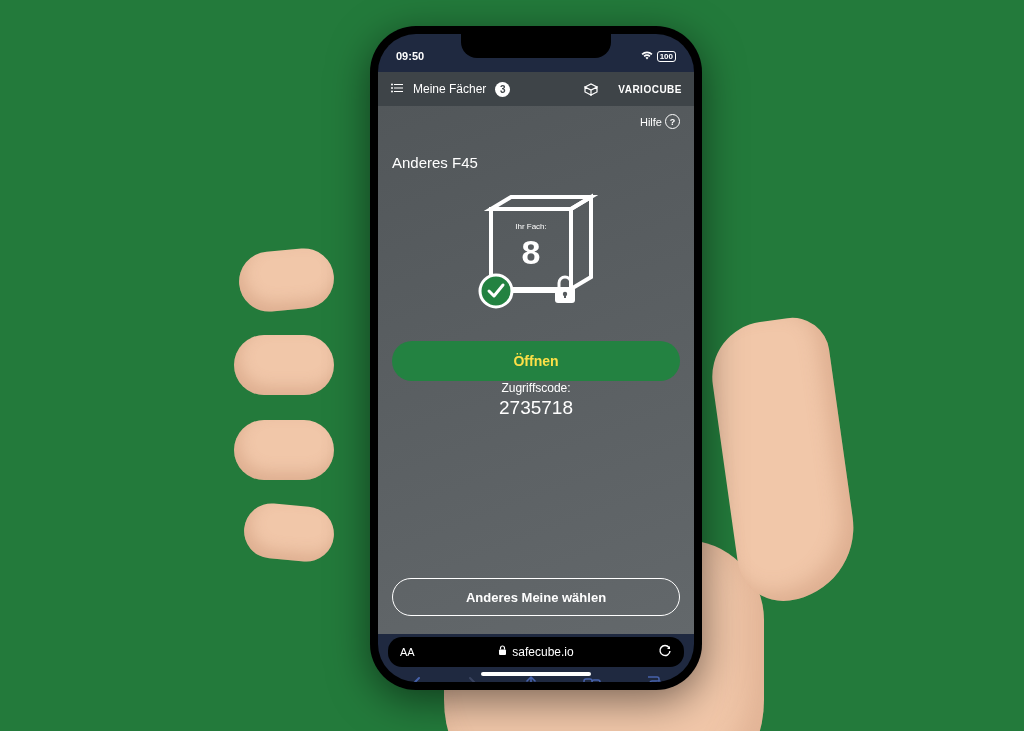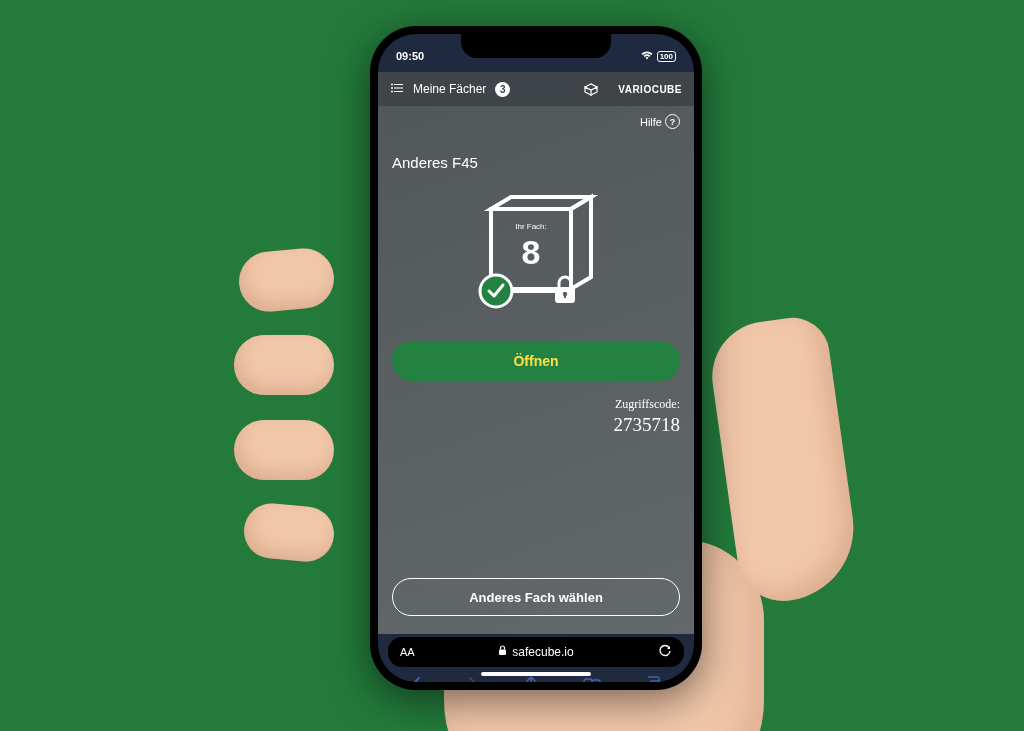--- a/index.html
+++ b/index.html
@@ -200,23 +200,21 @@
   background: #238241;
   border: none;
   border-radius: 20px;
   color: #fde047;
   font-size: 14px;
   font-weight: 600;
   cursor: pointer;
 }
 
 .code-block {
-  text-align: right;
-  margin-top: 16px;
-  font-family: Liberation Serif, serif;
+  text-align: center;
 }
 
 .code-label {
   font-size: 12px;
 }
 
 .code-value {
   font-size: 19px;
   font-weight: 400;
   margin-top: 2px;
@@ -372,21 +370,21 @@
         </svg>
       </div>
 
       <button class="open-btn">Öffnen</button>
 
       <div class="code-block">
         <div class="code-label">Zugriffscode:</div>
         <div class="code-value">2735718</div>
       </div>
 
-      <button class="other-btn">Anderes Fach wählen</button>
+      <button class="other-btn">Anderes Meine wählen</button>
     </div>
 
     <div class="url-bar">
       <span class="url-aa">AA</span>
       <span class="url-text">
         <span>
           <svg width="9" height="11" viewBox="0 0 9 11">
               <rect x="1" y="4.5" width="7" height="5.5" rx="1" fill="#fff"></rect>
               <path d="M2.5 4.5 V3 a2 2 0 0 1 4 0 V4.5" fill="none" stroke="#fff" stroke-width="1.2"></path>
             </svg>

